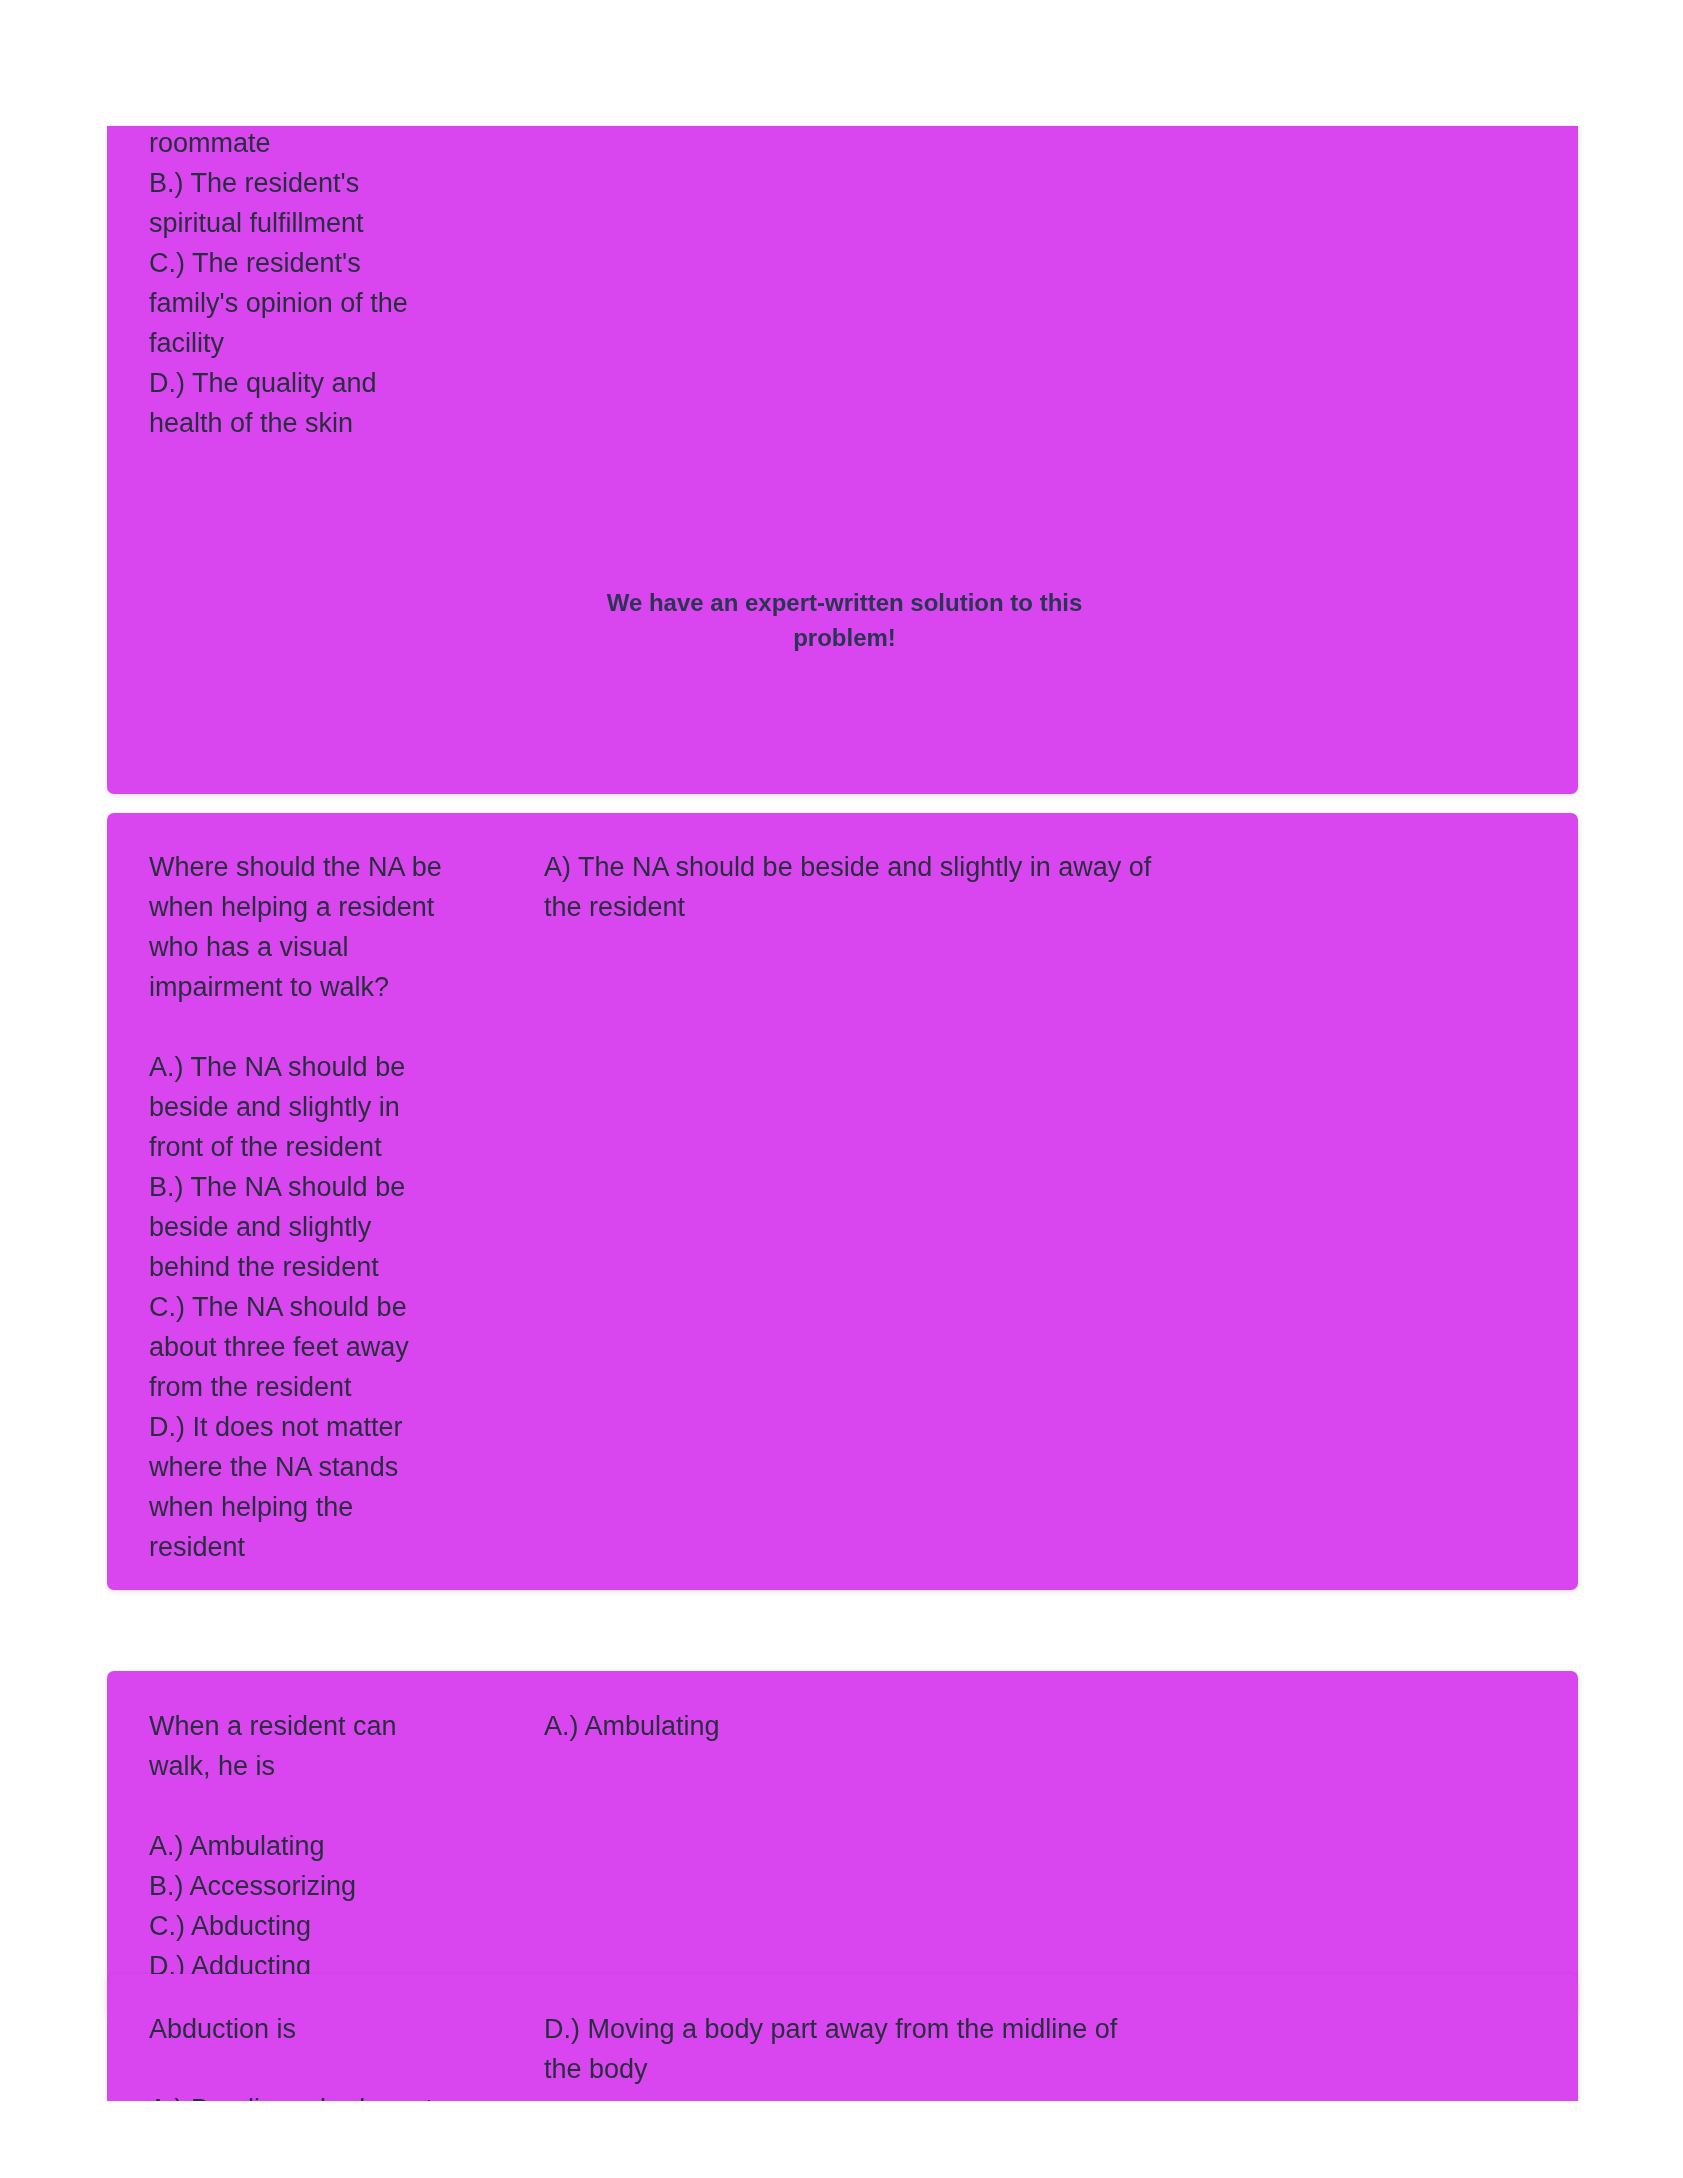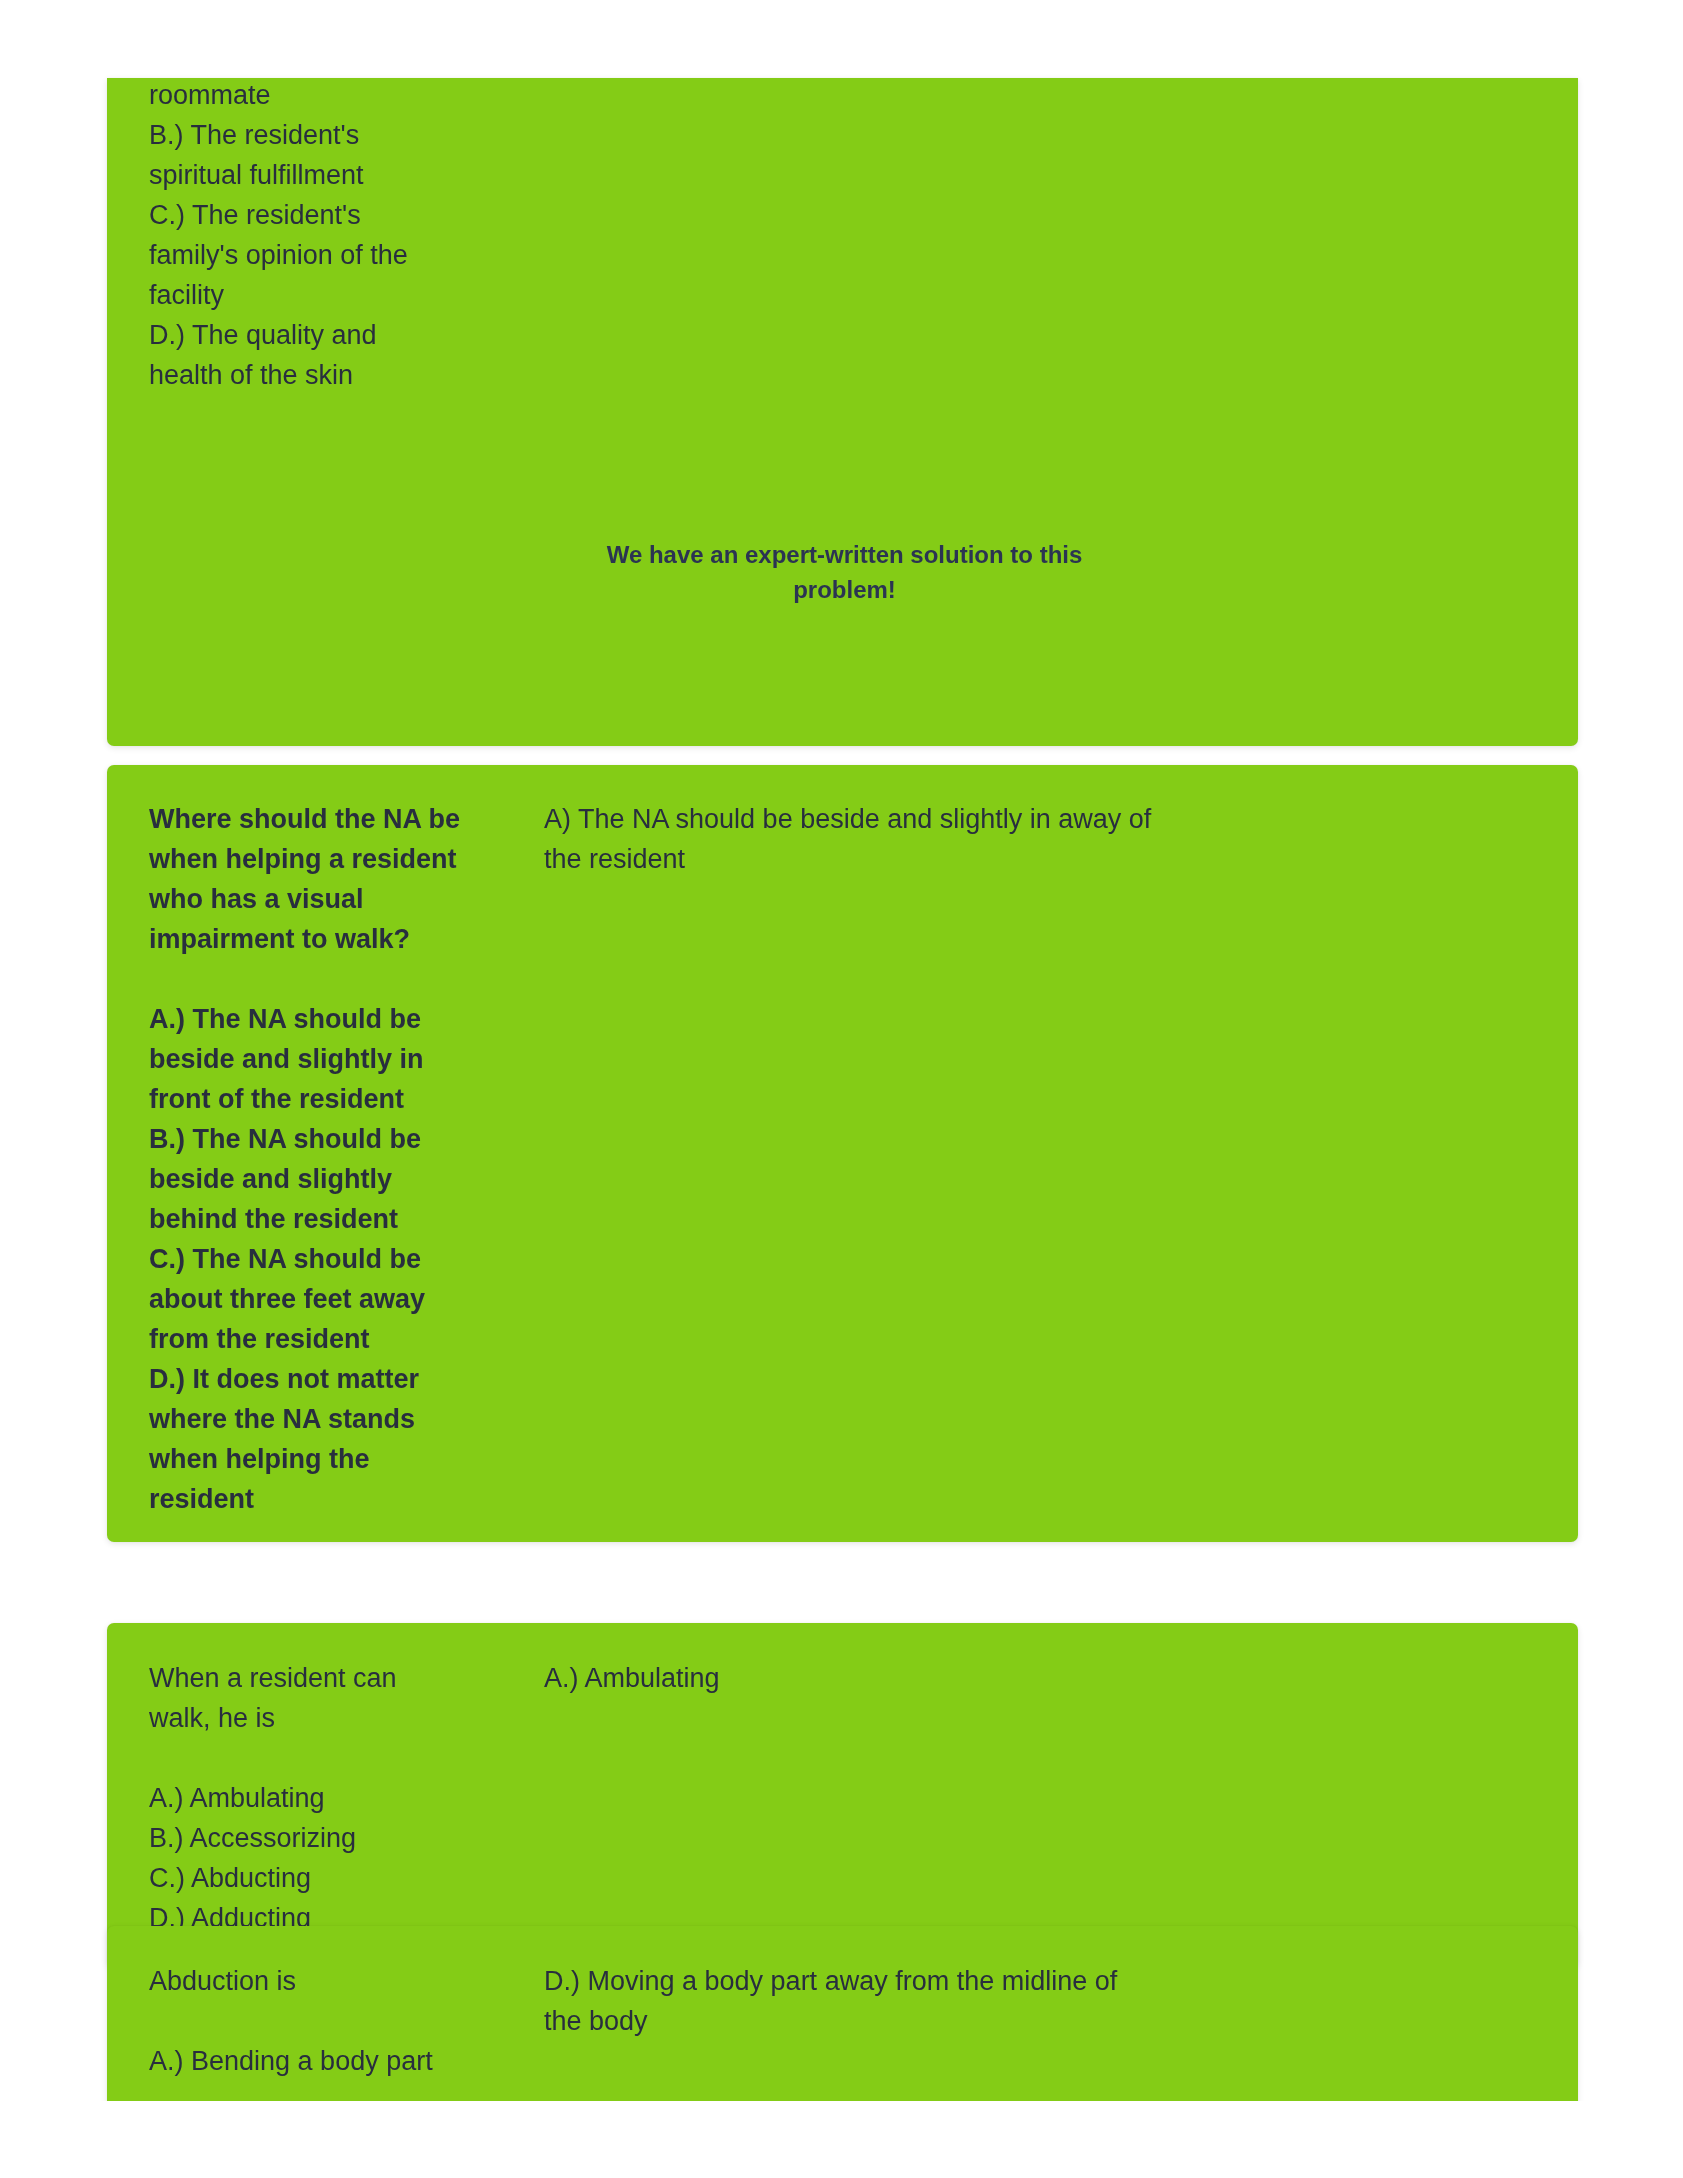--- a/index.html
+++ b/index.html
@@ -4,22 +4,23 @@
 <style>
   html, body { margin: 0; padding: 0; }
   body {
     width: 1683px; height: 2178px; background: #ffffff;
     position: relative; overflow: hidden;
     font-family: "Liberation Sans", sans-serif;
     color: #282e3e;
   }
   .card {
     position: absolute; left: 107px; width: 1471px;
-    background: #84cc16; border-radius: 7px;
+    background: #d946ef; border-radius: 7px;
     box-shadow: 0 2px 6px rgba(0,0,0,0.10), 0 0 2px rgba(0,0,0,0.05);
+    margin-top: 48px;
   }
   .card.clipped-top { border-top-left-radius: 0; border-top-right-radius: 0; }
   .card.clipped-bottom { border-bottom-left-radius: 0; border-bottom-right-radius: 0; }
   .clip { position: absolute; left: 0; width: 1683px; overflow: hidden; }
   .q, .a {
     position: absolute; font-size: 27px; line-height: 40px; white-space: pre-line;
   }
   .q { left: 42px; width: 327px; }
   .a { left: 437px; width: 673px; }
   .promo {
@@ -36,21 +37,21 @@
 spiritual fulfillment
 C.) The resident's
 family's opinion of the
 facility
 D.) The quality and
 health of the skin</div>
   <div class="promo" style="top:459px;text-align:center;">We have an expert-written solution to this problem!</div>
 </div>
 
 <div class="card" style="top:765px; height:777px;">
-  <div class="q" style="top:34px;font-weight:bold;">Where should the NA be
+  <div class="q" style="top:34px;">Where should the NA be
 when helping a resident
 who has a visual
 impairment to walk?
 
 A.) The NA should be
 beside and slightly in
 front of the resident
 B.) The NA should be
 beside and slightly
 behind the resident

